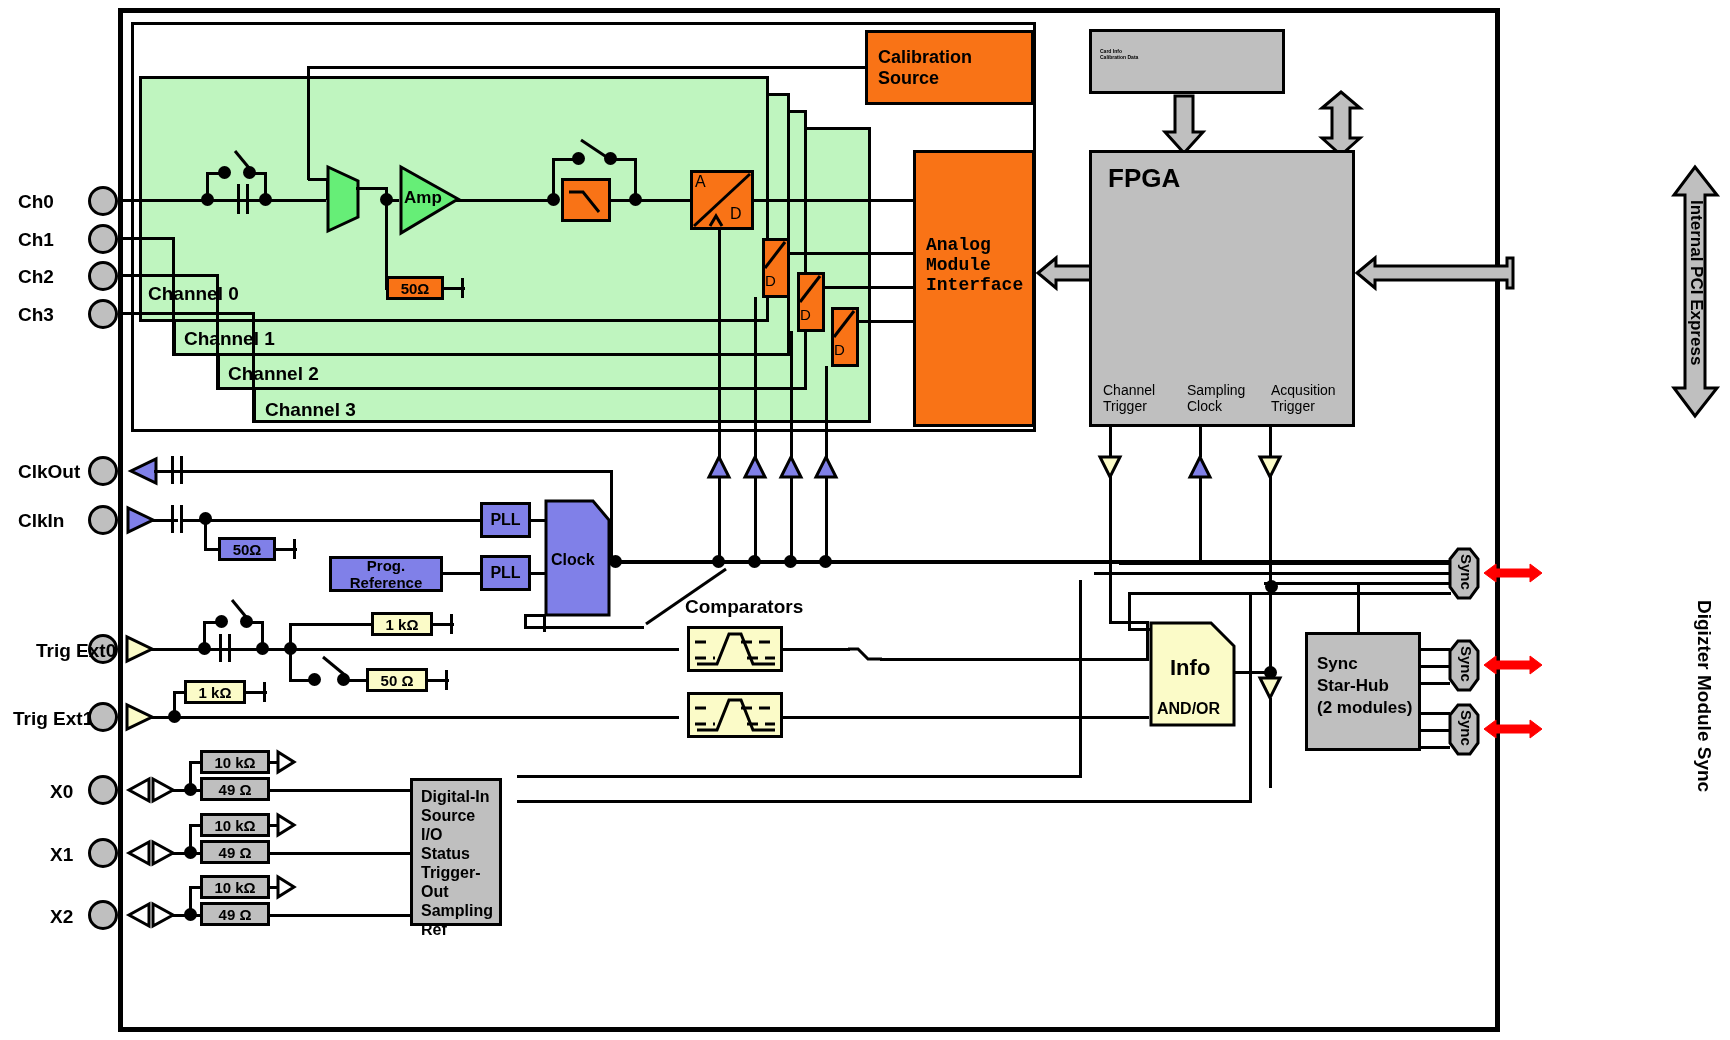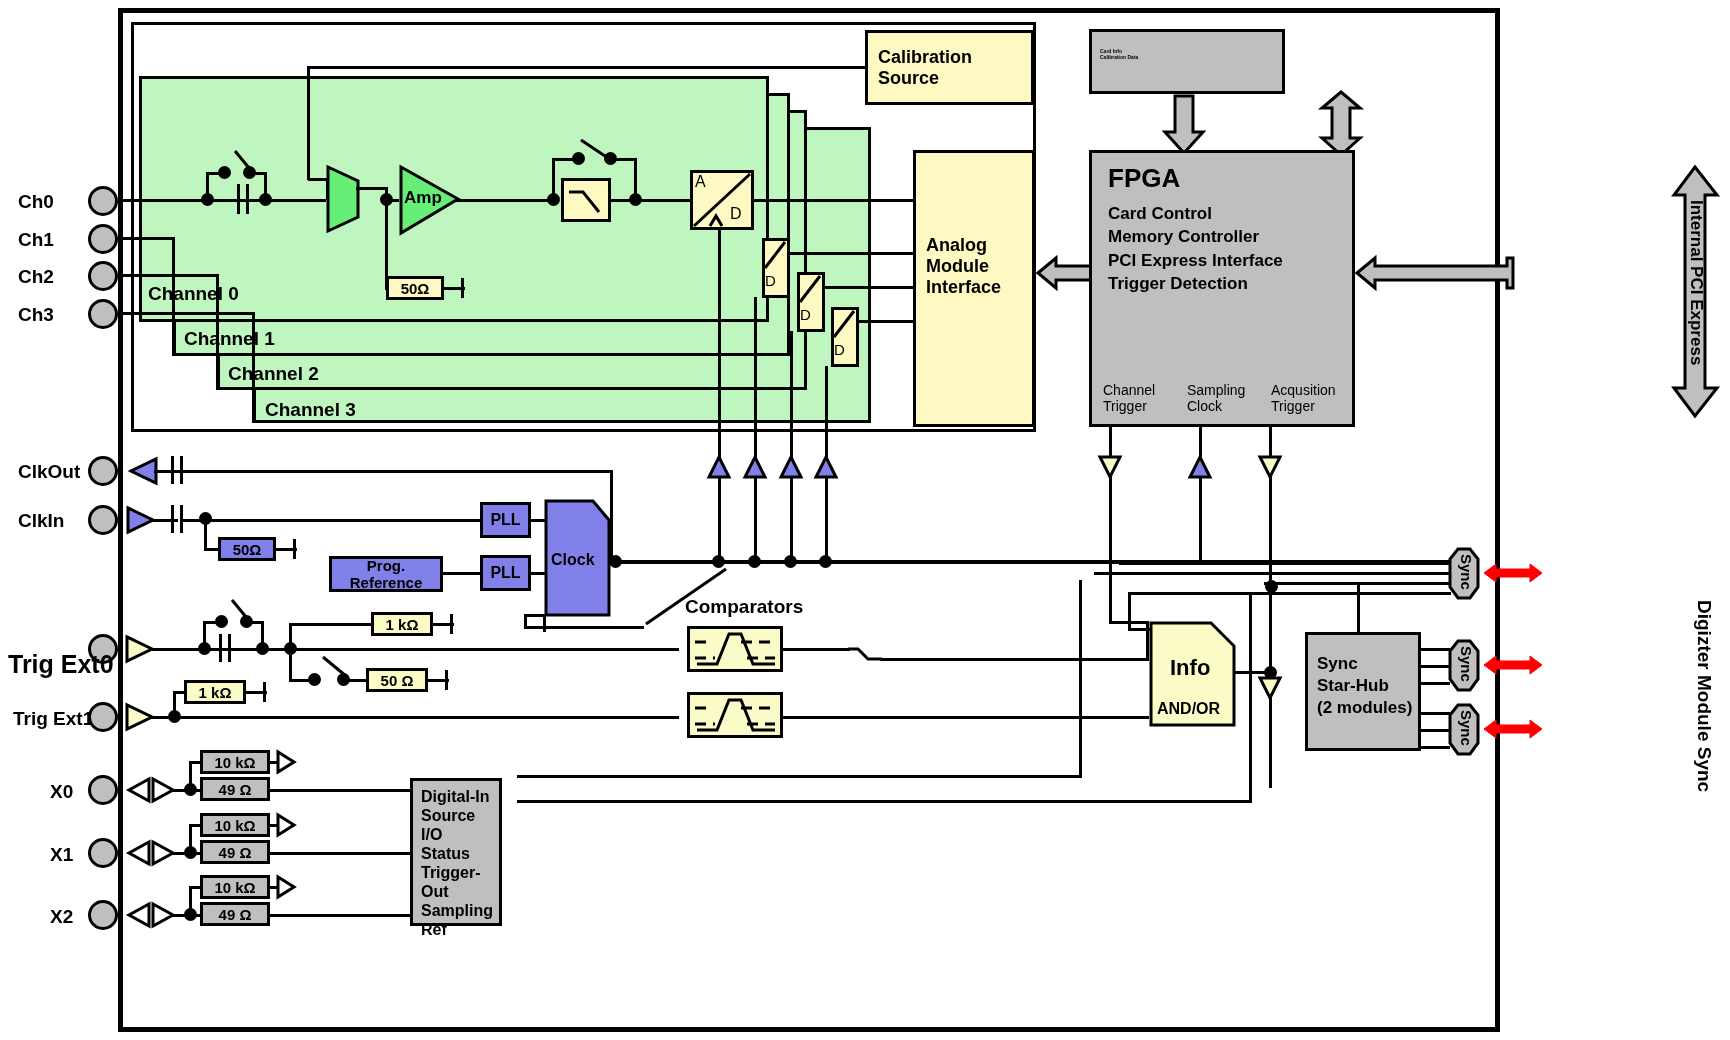--- a/index.html
+++ b/index.html
@@ -1,21 +1,21 @@
 <!DOCTYPE html>
 <html><head>
 <meta charset="utf-8">
 <style>
   html,body{margin:0;padding:0;background:#fff;}
   body{font-family:"Liberation Sans", sans-serif;}
   #root{position:relative;width:1730px;height:1040px;overflow:hidden;background:#fff;}
   .lbl{position:absolute;font-weight:bold;color:#000;white-space:pre;}
   .blk{position:absolute;box-sizing:border-box;border:3px solid #000;}
   .green-l{background:#BFF5BF;}
-  .green-d{background:#fef9c3;}
+  .green-d{background:#f97316;}
   .gray{background:#BFBFBF;}
   .yellow{background:#FBFBC8;}
   .blue{background:#8080E8;}
   .wire{position:absolute;background:#000;}
   .h{height:3px;}
   .v{width:3px;}
   .dot{position:absolute;width:13px;height:13px;border-radius:50%;background:#000;}
   .pad{position:absolute;width:30px;height:30px;border-radius:50%;background:#BFBFBF;border:3px solid #000;box-sizing:border-box;}
   .ctr{display:flex;align-items:center;justify-content:center;text-align:center;}
   .res{position:absolute;box-sizing:border-box;border:3px solid #000;font-size:15px;font-weight:bold;display:flex;align-items:center;justify-content:center;}
@@ -174,21 +174,21 @@
   <div class="wire v" style="left:718px;top:476px;height:86px;"></div>
   <div class="wire v" style="left:754px;top:476px;height:86px;"></div>
   <div class="wire v" style="left:790px;top:476px;height:86px;"></div>
   <div class="wire v" style="left:825px;top:476px;height:86px;"></div>
 
   <div class="blk green-d ctr" style="left:865px;top:30px;width:169px;height:75px;flex-direction:column;align-items:flex-start;padding-left:10px;">
     <div style="font-size:18px;font-weight:bold;">Calibration</div>
     <div style="font-size:18px;font-weight:bold;">Source</div>
   </div>
 
-  <div class="blk green-d" style="left:913px;top:150px;width:122px;height:277px;">
+  <div class="blk green-d" style="left:913px;top:150px;width:122px;height:277px;font-family:Liberation Mono, monospace;">
     <div style="padding-top:82px;padding-left:10px;">
       <div style="font-size:18px;font-weight:bold;">Analog</div>
       <div style="font-size:18px;font-weight:bold;">Module</div>
       <div style="font-size:18px;font-weight:bold;">Interface</div>
     </div>
   </div>
 
   <svg width="100" height="50" style="left:1036px;top:250px;">
     <polygon points="2,23 20,8 20,16 78,16 78,8 96,23 78,38 78,30 20,30 20,38" fill="#BFBFBF" stroke="#000" stroke-width="3"></polygon>
   </svg>
@@ -200,26 +200,20 @@
   <svg width="44" height="62" style="left:1163px;top:94px;">
     <polygon points="12,2 30,2 30,38 40,38 21,59 2,38 12,38" fill="#BFBFBF" stroke="#000" stroke-width="3"></polygon>
   </svg>
 
   <svg width="44" height="68" style="left:1320px;top:90px;">
     <polygon points="21,2 40,18 30,18 30,48 40,48 21,65 2,48 12,48 12,18 2,18" fill="#BFBFBF" stroke="#000" stroke-width="3"></polygon>
   </svg>
 
   <div class="blk gray" style="left:1089px;top:150px;width:266px;height:277px;">
     <div style="font-size:26px;font-weight:bold;padding:10px 0 0 16px;">FPGA</div>
-    <div style="padding:8px 0 0 16px;line-height:1.38;">
-      <div style="font-size:17px;font-weight:bold;">Card Control</div>
-      <div style="font-size:17px;font-weight:bold;">Memory Controller</div>
-      <div style="font-size:17px;font-weight:bold;">PCI Express Interface</div>
-      <div style="font-size:17px;font-weight:bold;">Trigger Detection</div>
-    </div>
     <div style="position:absolute;left:11px;bottom:10px;display:flex;gap:18px;">
       <div style="width:66px;line-height:1.15;">
         <div style="font-size:14px;">Channel</div>
         <div style="font-size:14px;">Trigger</div>
       </div>
       <div style="width:66px;line-height:1.15;">
         <div style="font-size:14px;">Sampling</div>
         <div style="font-size:14px;">Clock</div>
       </div>
       <div style="width:76px;line-height:1.15;">
@@ -320,21 +314,21 @@
   <div class="wire v" style="left:1269px;top:427px;height:30px;"></div>
   <div class="wire v" style="left:1269px;top:476px;height:200px;"></div>
   <svg width="26" height="24" style="left:1258px;top:676px;">
     <polygon points="2,2 22,2 12,22" fill="#FBFBC8" stroke="#000" stroke-width="3"></polygon>
   </svg>
   <div class="dot" style="left:1264px;top:666px;"></div>
   <div class="wire h" style="left:1208px;top:671px;width:62px;"></div>
   <div class="wire v" style="left:1269px;top:698px;height:90px;"></div>
 
   <div class="pad" style="left:88px;top:634px;"></div>
-  <div class="lbl" style="left:8px;top:640px;font-size:25px;margin-top:10px;">Trig Ext0</div>
+  <div class="lbl" style="left:36px;top:640px;font-size:19px;">Trig Ext0</div>
   <svg width="32" height="28" style="left:124px;top:635px;">
     <polygon points="3,2 3,26 28,14" fill="#FBFBC8" stroke="#000" stroke-width="3"></polygon>
   </svg>
   <div class="wire h" style="left:151px;top:648px;width:528px;"></div>
 
   <div class="wire v" style="left:219px;top:634px;height:28px;"></div>
   <div class="wire v" style="left:228px;top:634px;height:28px;"></div>
   <div class="dot" style="left:198px;top:642px;"></div>
   <div class="dot" style="left:256px;top:642px;"></div>
   <div class="wire v" style="left:203px;top:621px;height:28px;"></div>

